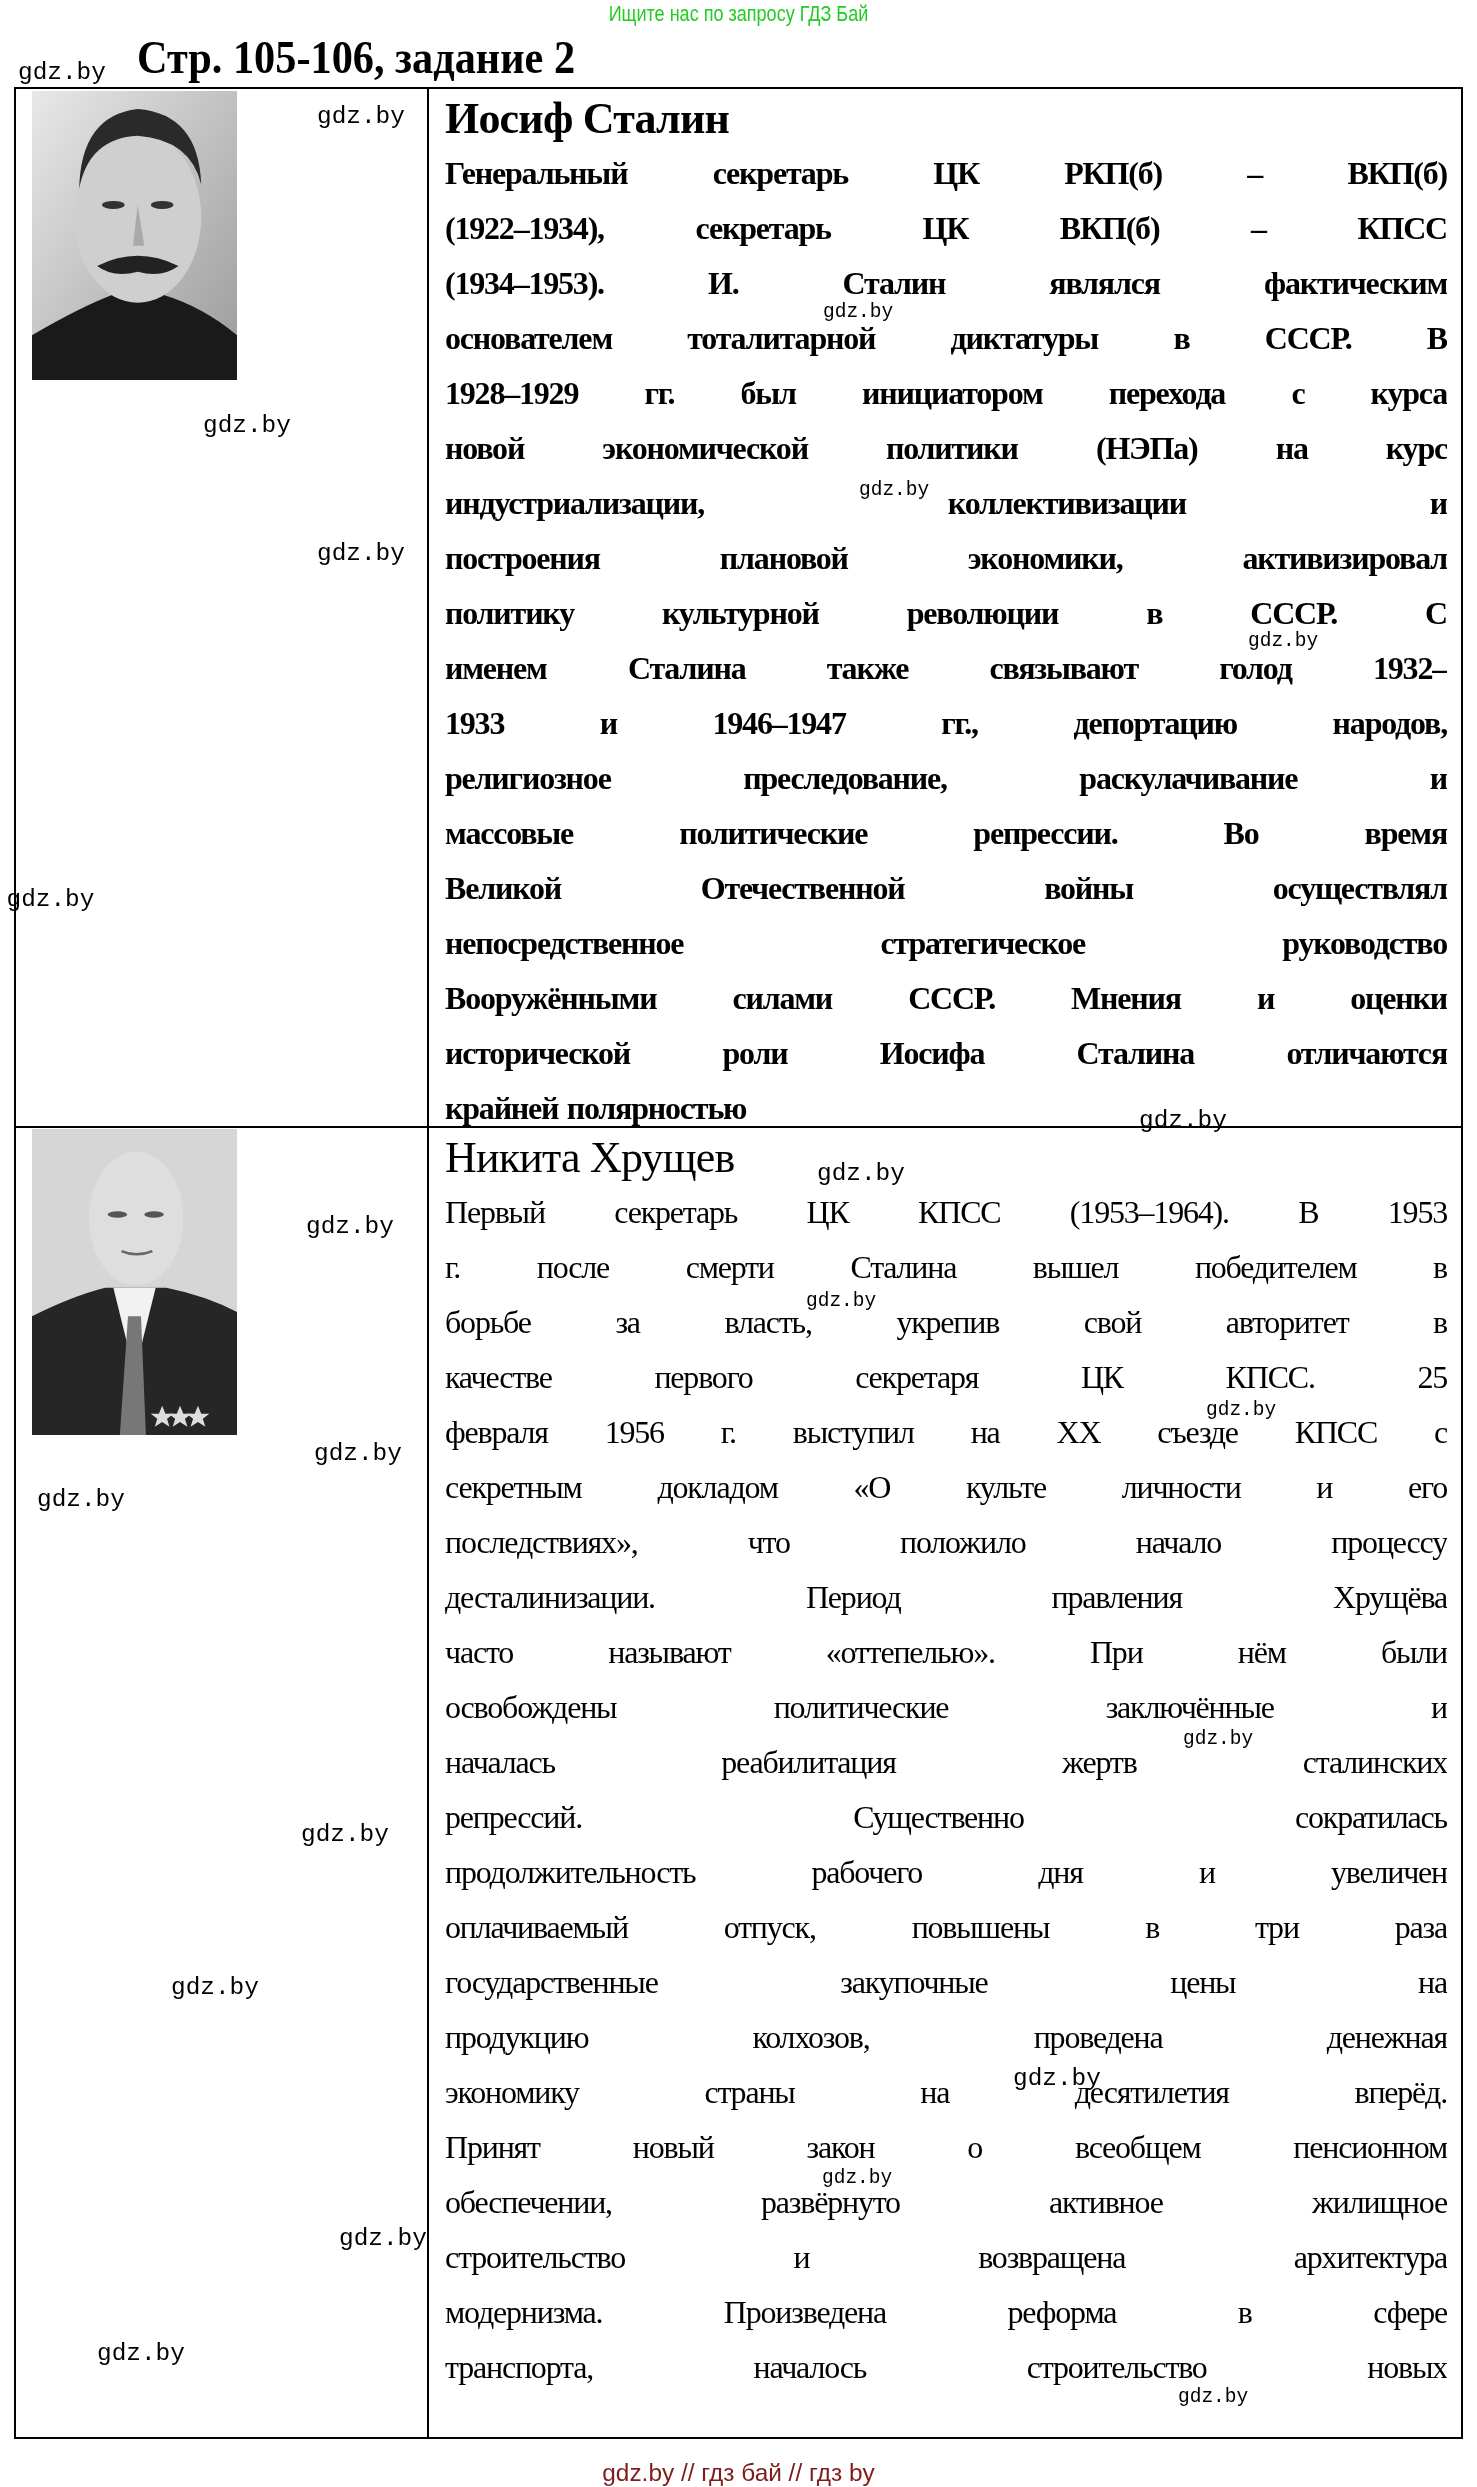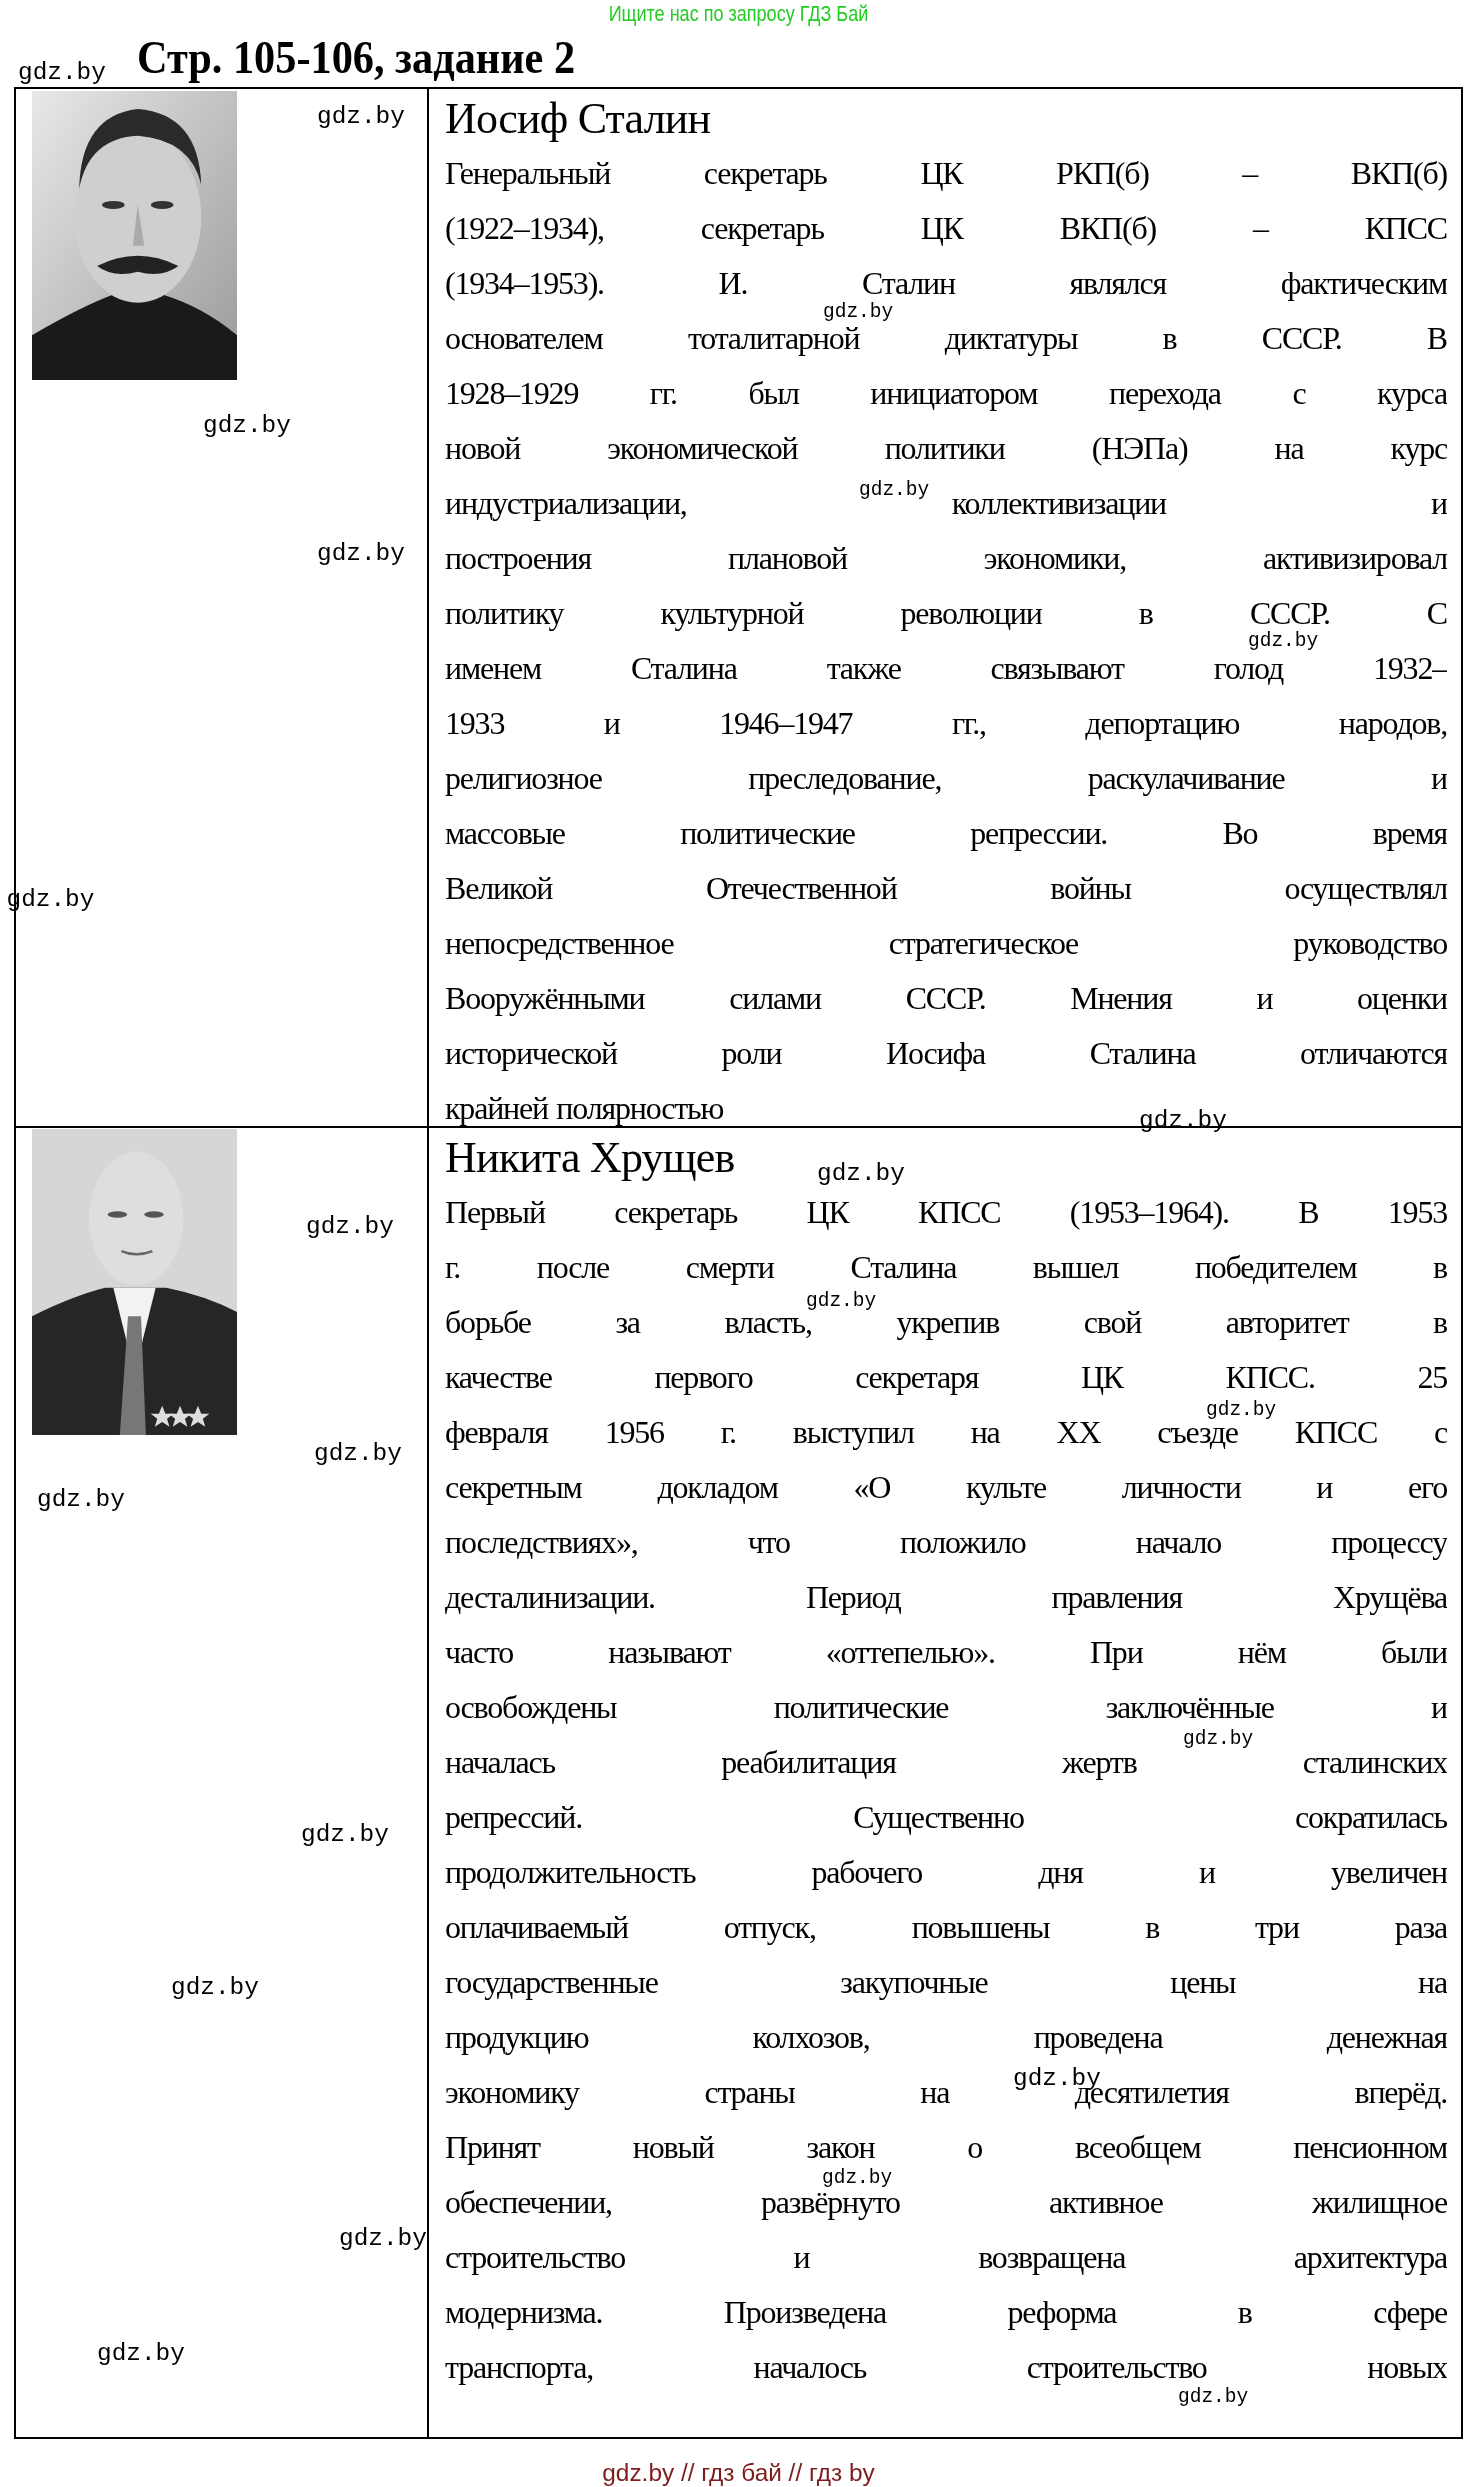--- a/index.html
+++ b/index.html
@@ -3,21 +3,21 @@
 <meta charset="utf-8">
 <style>
   html, body { margin:0; padding:0; background:#fff; }
   body { width:1477px; height:2487px; position:relative; overflow:hidden; font-family:"Liberation Serif", serif; color:#000; }
   .top-banner { position:absolute; left:0; width:1477px; top:0; height:28px; text-align:center; font-family:"Liberation Sans", sans-serif; font-size:22px; color:#22cc22; line-height:28px; transform:scaleX(0.82); transform-origin:center; }
   .page-title { position:absolute; left:137px; top:29px; font-size:47px; font-weight:bold; line-height:57px; white-space:nowrap; transform:scaleX(0.9); transform-origin:left; }
   .wm { position:absolute; font-family:Liberation Mono, monospace; font-size:24.4px; color:#000; line-height:26px; white-space:nowrap; }
   .wm.sm { font-size:19.5px; }
   .table { position:absolute; left:14px; top:87px; width:1449px; height:2352px; border:2.4px solid #000; box-sizing:border-box; }
   .row { position:absolute; left:0; width:100%; box-sizing:border-box; }
-  .row.r1 { top:0; height:1039px; border-bottom:2.4px solid #000; }
+  .row.r1 { top:0; height:1039px; border-bottom:2.4px solid #000;font-weight:bold; }
   .row.r2 { top:1039px; height:1311px; }
   .divider { position:absolute; left:411px; top:0; bottom:0; width:1.6px; background:#000; }
   .photo { position:absolute; left:15.5px; width:205px; background:#888; overflow:hidden; }
   .photo svg { display:block; width:100%; height:100%; }
   .text-col { position:absolute; left:429px; width:1002px; top:1.6px; }
   .name { font-size:44px; line-height:55px; height:55px; white-space:nowrap; letter-spacing:-0.8px; }
   .para { font-size:32px; line-height:55px; text-align:justify; letter-spacing:-1.2px; word-spacing:1.6px; }
   .line { display:block; height:55px; text-align:justify; text-align-last:justify; white-space:nowrap; overflow:hidden; }
   .line.last { text-align-last:left; }
   .footer { position:absolute; left:0; width:1477px; top:2458px; height:29px; text-align:center; font-family:"Liberation Sans", sans-serif; font-size:24.4px; color:#7f1d1d; line-height:29px; }

